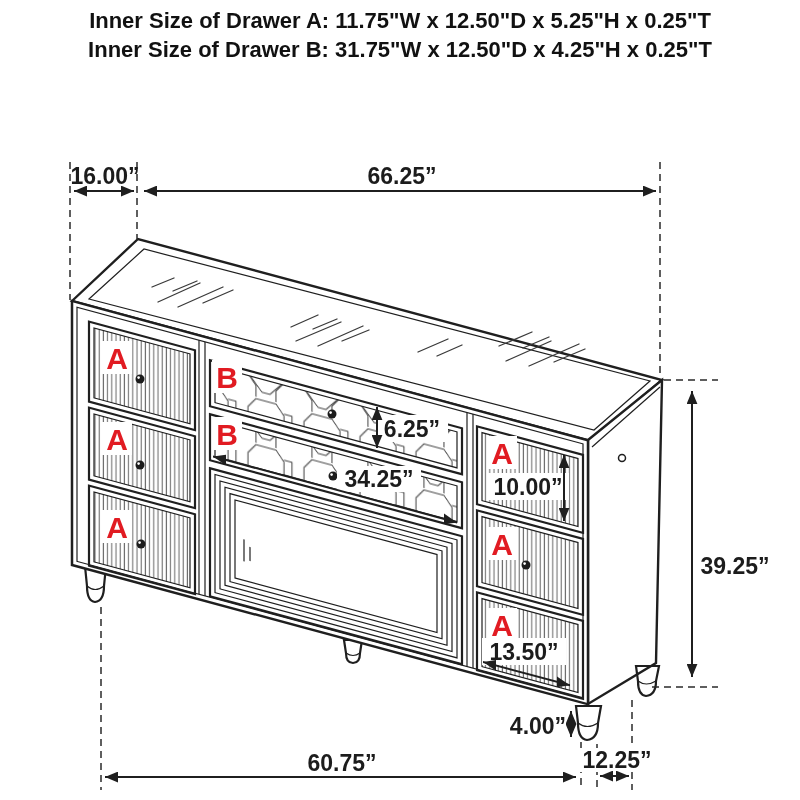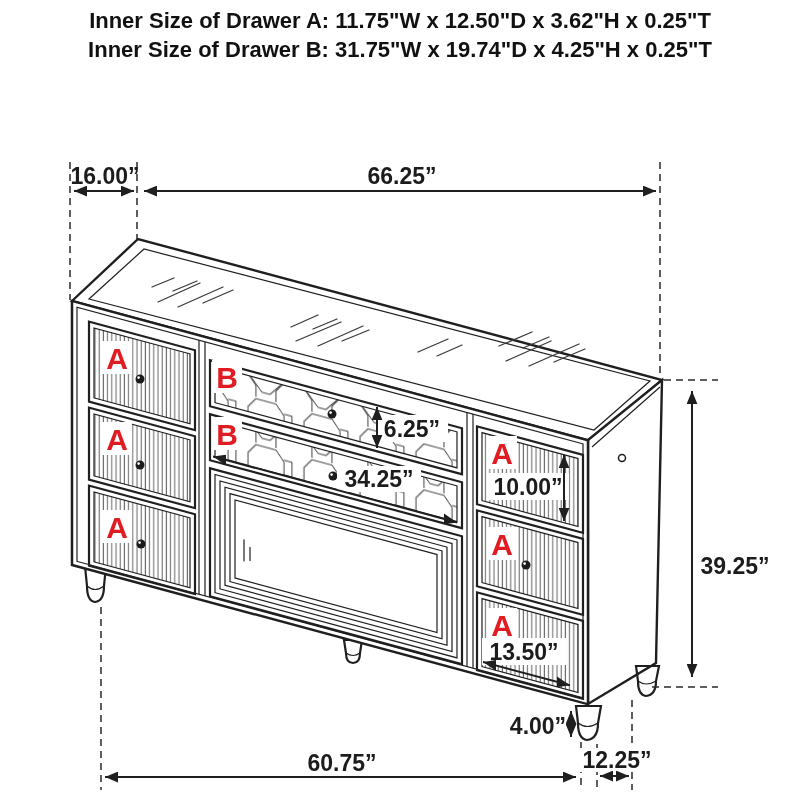--- a/index.html
+++ b/index.html
@@ -17,22 +17,22 @@
   .lettertxt{font-weight:bold;font-size:30px;fill:#e11b22;text-anchor:middle;}
   .hatch{stroke:#3a3a3a;stroke-width:1.3;fill:none;stroke-linecap:round;}
   .patch{fill:#ffffff;}
   .knob{fill:#1c1c1c;}
 </style>
 </head>
 <body>
 
 <div id="stage">
   <div id="hdr">
-    <div>Inner Size of Drawer A: 11.75"W x 12.50"D x 3.62"H x 0.25"T</div>
-    <div>Inner Size of Drawer B: 31.75"W x 19.74"D x 4.25"H x 0.25"T</div>
+    <div>Inner Size of Drawer A: 11.75"W x 12.50"D x 5.25"H x 0.25"T</div>
+    <div>Inner Size of Drawer B: 31.75"W x 12.50"D x 4.25"H x 0.25"T</div>
   </div>
 
   <svg width="800" height="800" viewBox="0 0 800 800">
     <defs>
       <marker id="ah" viewBox="0 0 12 10" refX="12" refY="5" markerWidth="13" markerHeight="11" markerUnits="userSpaceOnUse" orient="auto-start-reverse">
         <path d="M0,0 L12,5 L0,10 Z" fill="#1f1f1f"></path>
       </marker>
       <pattern id="reed" width="4.2" height="10" patternUnits="userSpaceOnUse">
         <rect width="4.2" height="10" fill="#ffffff"></rect>
         <line x1="2" y1="0" x2="2" y2="10" stroke="#6f6f6f" stroke-width="1.1"></line>

